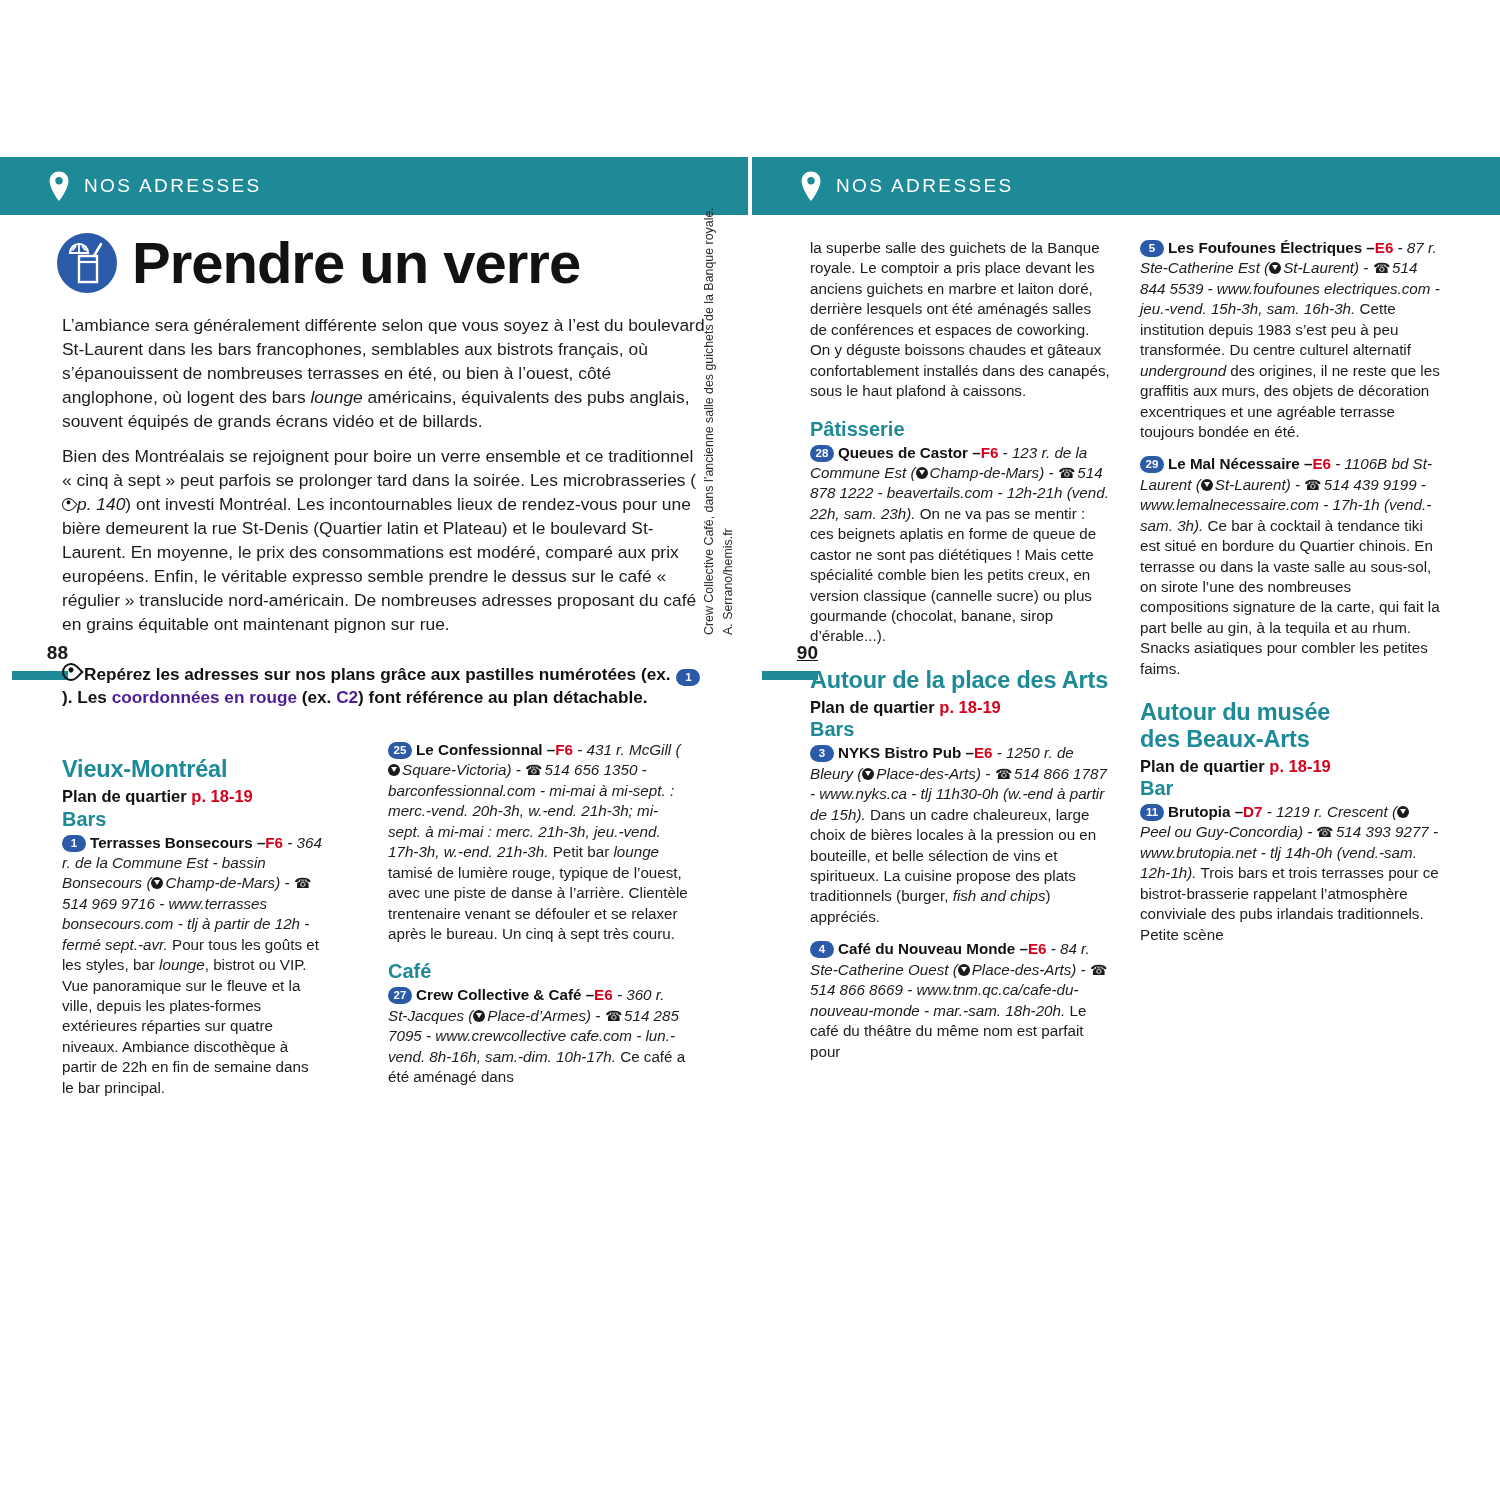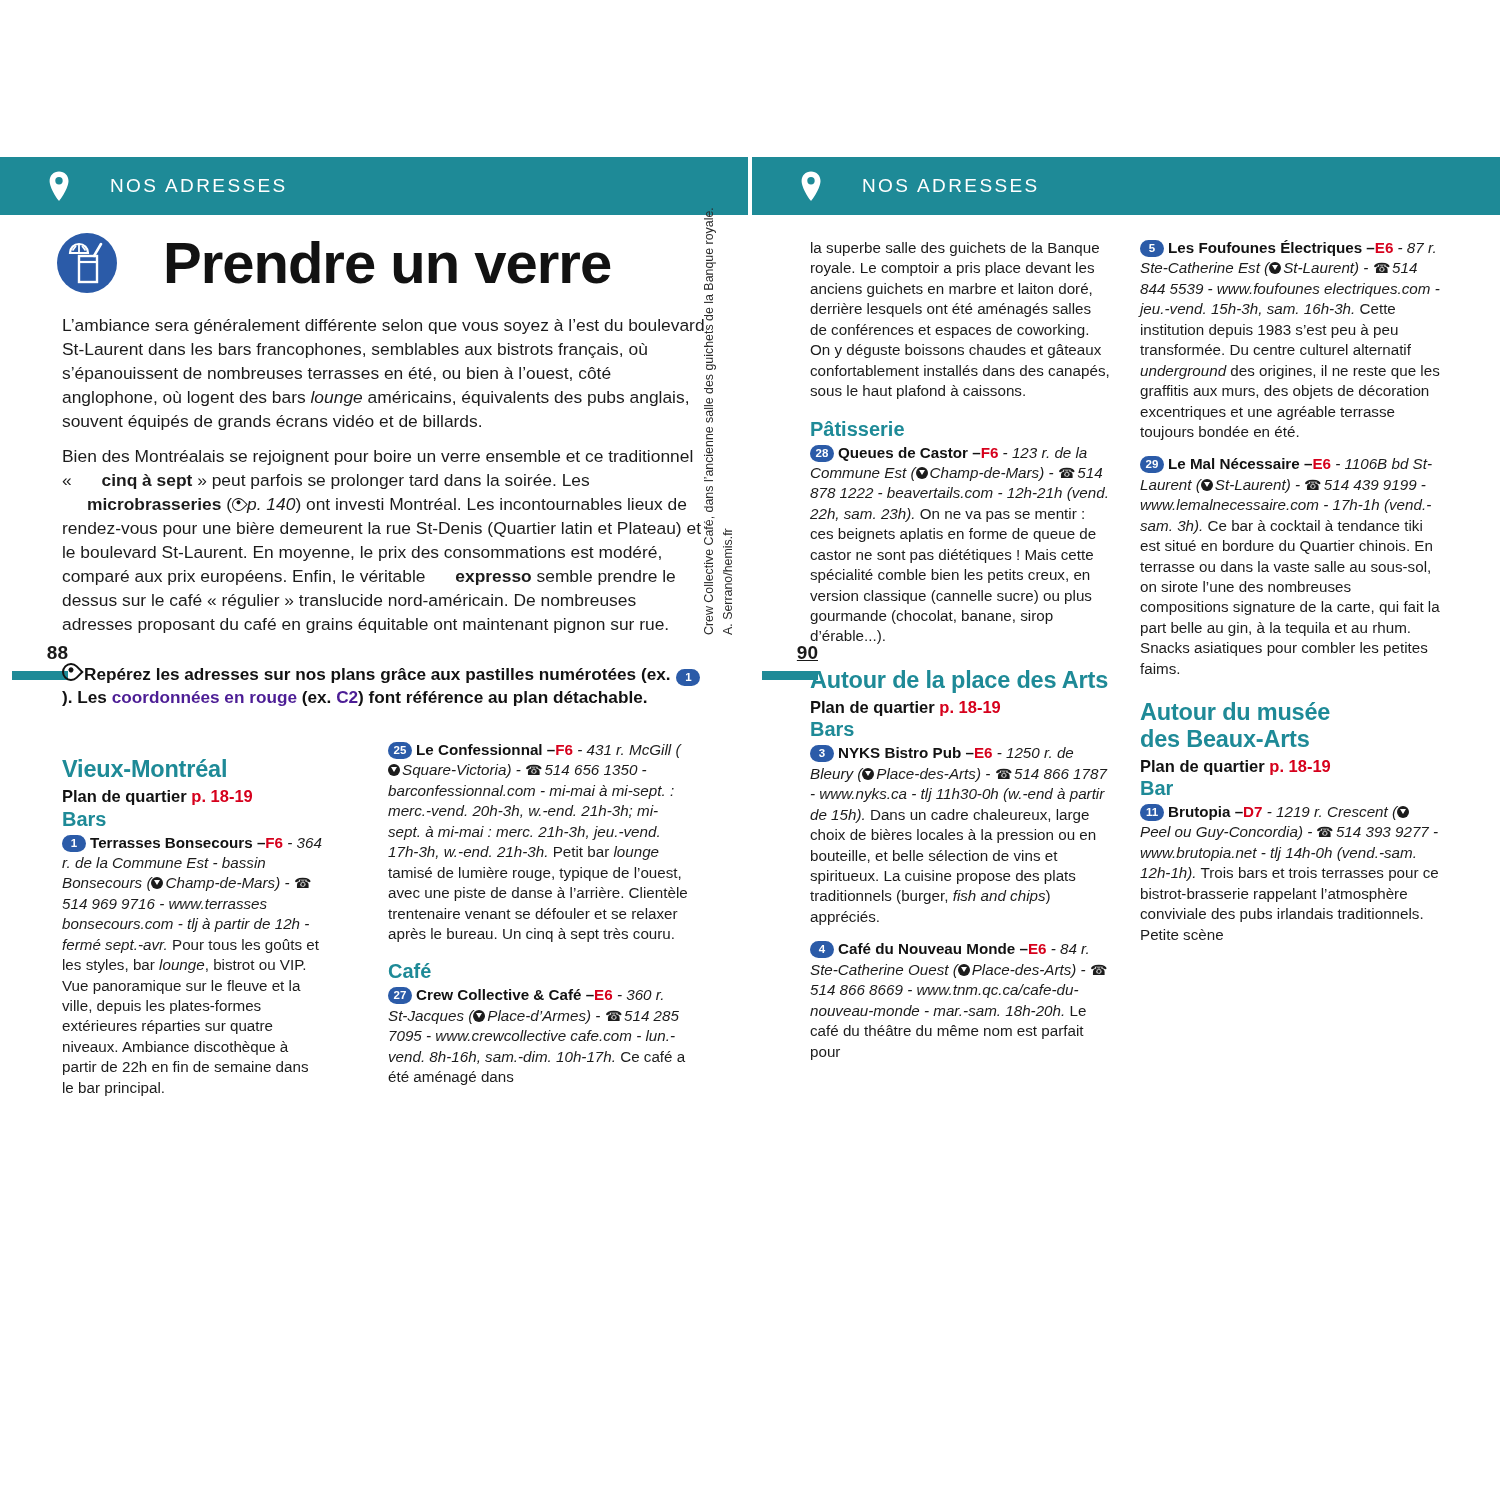--- a/index.html
+++ b/index.html
@@ -50,21 +50,20 @@
     height: 30px;
     margin-right: 14px;
     flex: none;
     display: block;
   }
   .header-title {
     color: #ffffff;
     font-size: 19px;
     letter-spacing: 2.4px;
     font-weight: 400;
-    margin-left: 26px;
   }
 
   
   .folio {
     position: absolute;
     width: 56px;
     text-align: right;
   }
   .folio .num {
     font-size: 19px;
@@ -82,21 +81,20 @@
   .folio-right { left: 762px; top: 643px; text-decoration: underline; }
 
   
   .chapter {
     position: absolute;
     left: 56px;
     top: 232px;
     width: 660px;
     display: flex;
     align-items: center;
-    gap: 31px;
   }
   .chapter-icon {
     width: 62px;
     height: 62px;
     flex: none;
     margin-right: 14px;
   }
   .chapter-title {
     font-size: 58px;
     font-weight: 700;
@@ -111,21 +109,21 @@
     position: absolute;
     left: 62px;
     top: 313px;
     width: 645px;
     font-size: 17.4px;
     line-height: 1.38;
     color: #1c1c1c;
   }
   .intro p { margin: 0 0 11px 0; }
   .intro p:last-child { margin-bottom: 0; }
-  .intro b { font-weight: 700; margin-left: 25px; }
+  .intro b { font-weight: 400; }
   .intro i { font-style: italic; }
 
   
   .callout {
     position: absolute;
     left: 62px;
     top: 663px;
     width: 648px;
     font-size: 17.2px;
     font-weight: 700;

